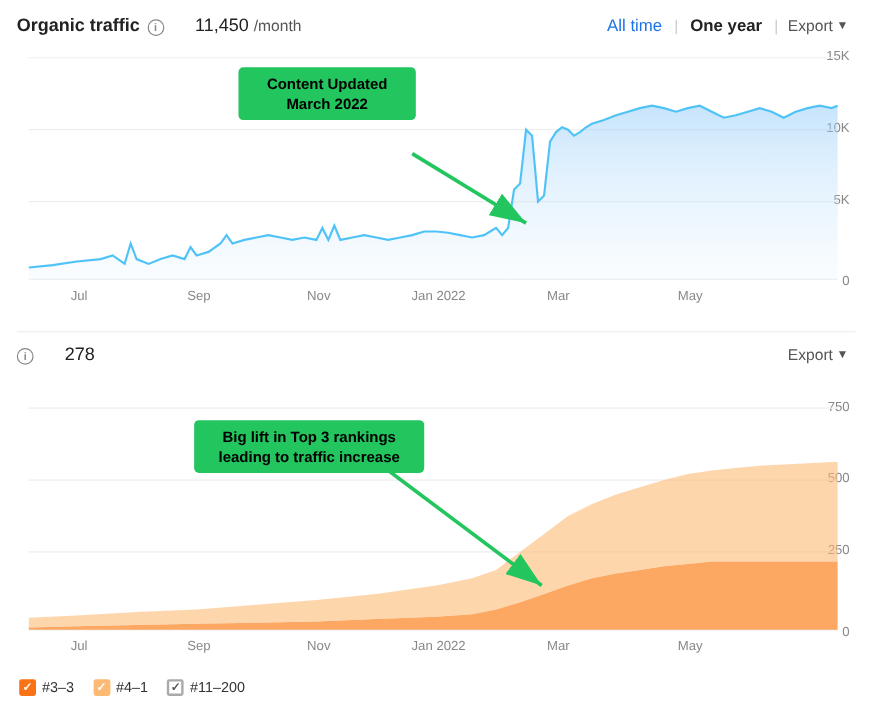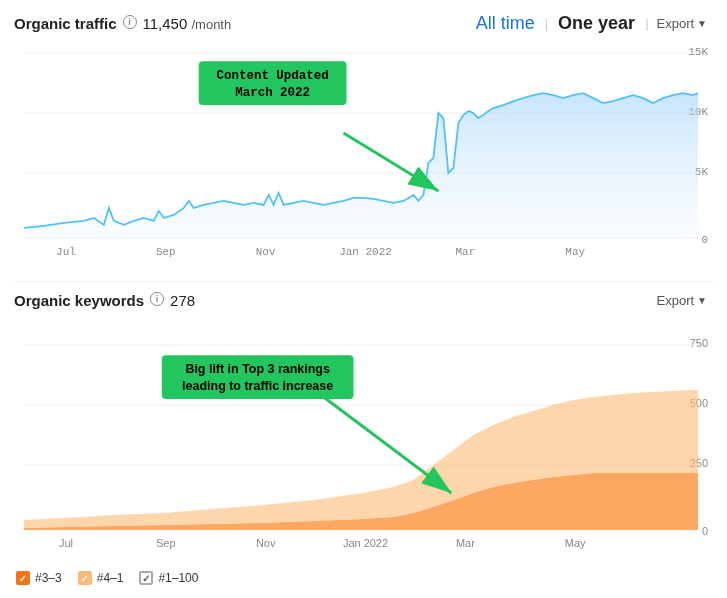--- a/index.html
+++ b/index.html
@@ -18,21 +18,21 @@
 
     
     .section-header {
       display: flex;
       align-items: center;
       justify-content: space-between;
       margin-bottom: 6px;
     }
     .section-title {
       display: flex;
-      align-items: flex-start;
+      align-items: flex-end;
       gap: 6px;
       font-size: 15px;
       font-weight: 600;
       color: #222;
     }
     .info-icon {
       display: inline-flex;
       align-items: center;
       justify-content: center;
       width: 14px; height: 14px;
@@ -40,36 +40,36 @@
       border: 1.5px solid #888;
       font-size: 9px;
       color: #888;
       font-weight: 700;
       cursor: pointer;
     }
     .metric-value {
       font-size: 15px;
       font-weight: 400;
       color: #222;
-      margin-left: 0;
+      margin-left: 20px;
     }
     .metric-unit {
       font-size: 13px;
       color: #555;
       font-weight: 400;
     }
 
     
     .time-controls {
       display: flex;
       align-items: center;
       gap: 2px;
     }
     .time-btn {
-      font-size: 18px;
+      font-size: 14px;
       color: #1a73e8;
       background: none;
       border: none;
       cursor: pointer;
       padding: 3px 8px;
       border-radius: 3px;
     }
     .time-btn.active {
       color: #222;
       font-weight: 700;
@@ -161,21 +161,21 @@
       <span class="time-sep">|</span>
       <button class="time-btn active">One year</button>
       <span class="time-sep">|</span>
       <button class="export-btn">
         <span>Export</span>
         <span class="chevron">▼</span>
       </button>
     </div>
   </div>
 
-  <div class="chart-wrapper" style="height:230px;font-family:Liberation Mono, monospace;">
+  <div class="chart-wrapper" style="height:230px;">
     <svg class="chart-svg" viewBox="0 0 700 220" height="220">
 
       <text x="695" y="12" text-anchor="end" font-size="11" fill="#888">15K</text>
       <text x="695" y="72" text-anchor="end" font-size="11" fill="#888">10K</text>
       <text x="695" y="132" text-anchor="end" font-size="11" fill="#888">5K</text>
       <text x="695" y="200" text-anchor="end" font-size="11" fill="#888">0</text>
 
       <line x1="10" y1="10" x2="685" y2="10" stroke="#eee" stroke-width="1"></line>
       <line x1="10" y1="70" x2="685" y2="70" stroke="#eee" stroke-width="1"></line>
       <line x1="10" y1="130" x2="685" y2="130" stroke="#eee" stroke-width="1"></line>
@@ -240,21 +240,20 @@
       <rect x="185" y="18" width="148" height="44" rx="4" fill="#22c55e"></rect>
       <text x="259" y="36" text-anchor="middle" font-size="12.5" font-weight="700" fill="#000">Content Updated</text>
       <text x="259" y="53" text-anchor="middle" font-size="12.5" font-weight="700" fill="#000">March 2022</text>
     </svg>
   </div>
 
   <hr class="divider">
 
   <div class="section-header">
     <div class="section-title">
-      <span>Organic keywords</span>
       <span class="info-icon">i</span>
       <span class="metric-value">278</span>
     </div>
     <button class="export-btn">
       <span>Export</span>
       <span class="chevron">▼</span>
     </button>
   </div>
 
   <div class="chart-wrapper" style="height:230px;margin-top:24px;">
@@ -326,17 +325,17 @@
     <div class="legend-item">
       <span class="legend-checkbox cb-orange">✓</span>
       <span>#3–3</span>
     </div>
     <div class="legend-item">
       <span class="legend-checkbox cb-lightorange">✓</span>
       <span>#4–1</span>
     </div>
     <div class="legend-item">
       <span class="legend-checkbox cb-check">✓</span>
-      <span>#1–100</span>
+      <span>#11–200</span>
     </div>
   </div>
 
 </div>
 
 </body></html>

